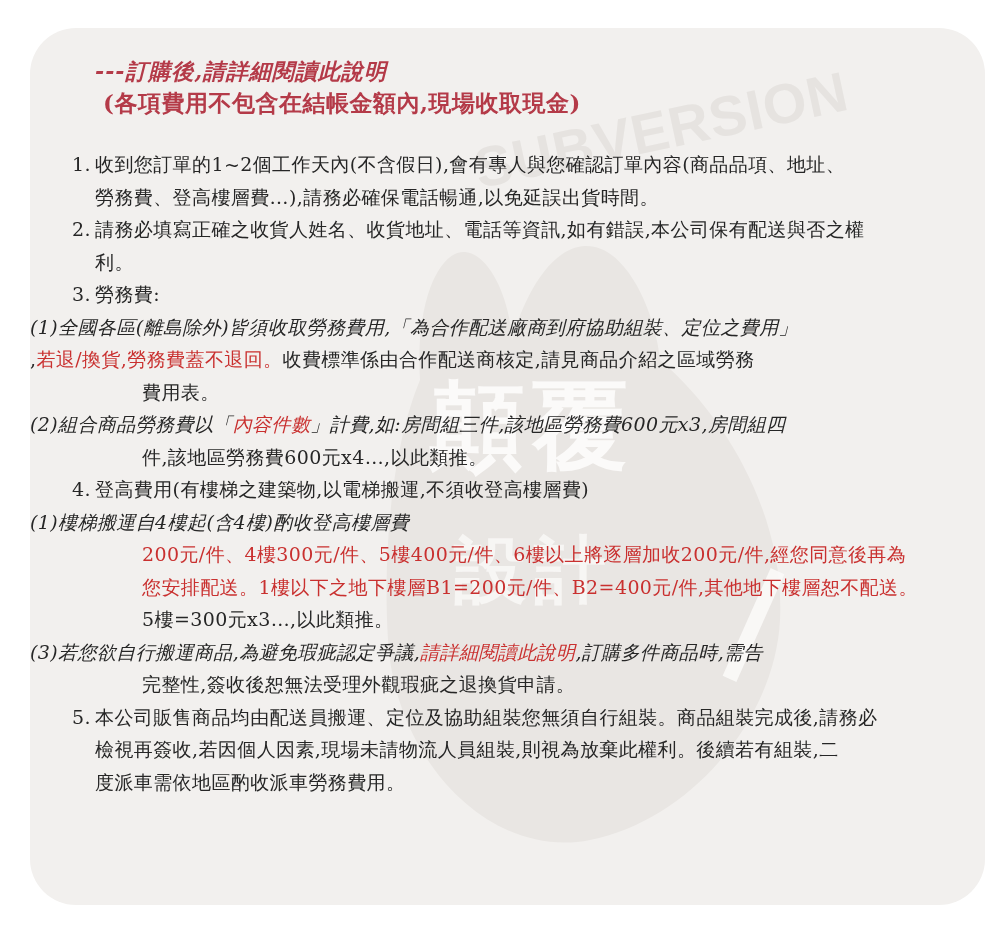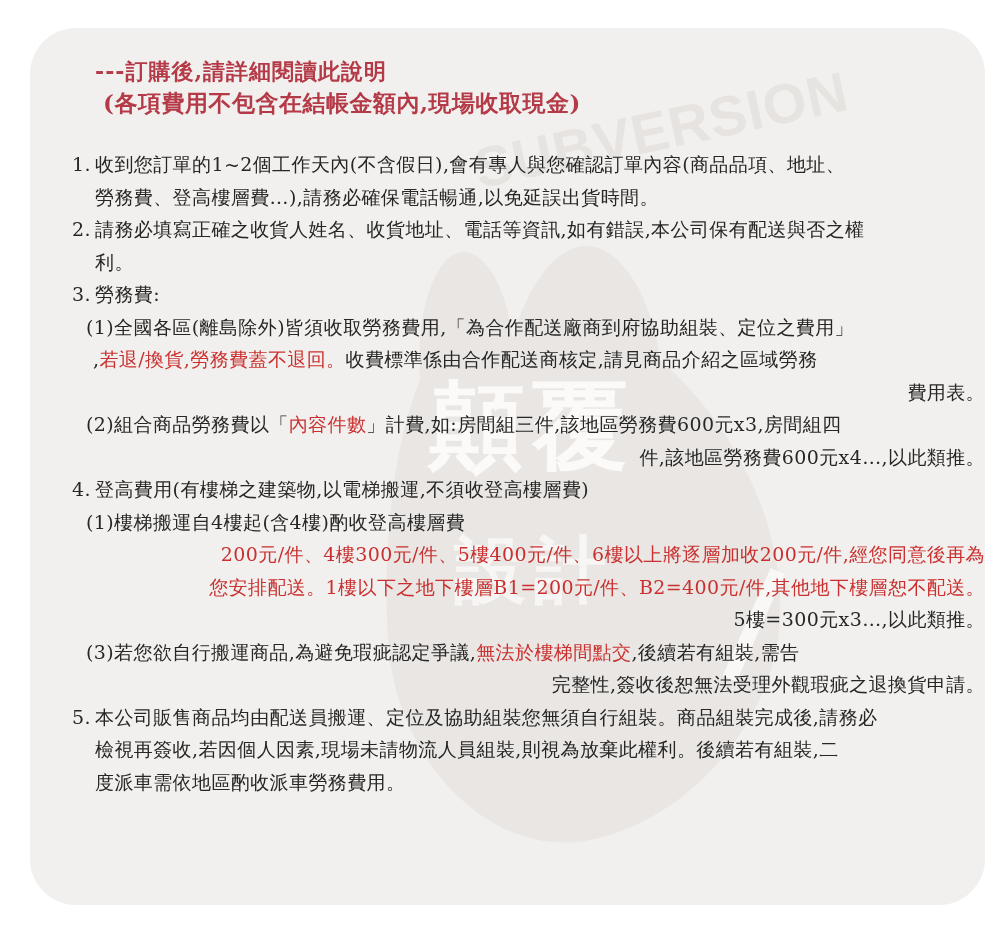--- a/index.html
+++ b/index.html
@@ -38,33 +38,33 @@
     color:rgba(251,250,249,0.78);white-space:nowrap;
   }
   .wm-slash{
     position:absolute;left:716px;top:538px;width:15px;height:118px;
     background:rgba(251,250,249,0.85);transform:rotate(24deg);
   }
 
   
   .content{position:absolute;inset:0;z-index:1;padding-top:28px;}
   .doc-header{margin-left:65px;color:var(--hred);font-weight:bold;}
-  .doc-header .h1{font-size:22px;line-height:31px;letter-spacing:1px;}
+  .doc-header .h1{font-size:22px;line-height:31px;letter-spacing:1px;font-style:italic;}
   .doc-header .h2{font-size:23px;line-height:32px;letter-spacing:0.5px;margin-left:8px;}
 
   .lines{margin-top:29px;}
   .line{
     position:relative;font-size:19px;line-height:32.5px;height:32.5px;
     letter-spacing:0.4px;white-space:nowrap;color:var(--ink);
   }
   .marker{position:absolute;left:42px;}
   .lv-num,.lv-cont{padding-left:65px;}
-  .lv-p{padding-left:56px;}
-  .lv-a{padding-left:63px;}
-  .lv-b{padding-left:44px;text-align:right;}
+  .lv-p{font-style:italic;}
+  .lv-a{}
+  .lv-b{padding-left:112px;}
   .seg-k{color:var(--ink);}
   .seg-r{color:var(--red);}
 </style>
 </head>
 <body>
 
 <div class="card">
 
   <div class="wm-layer">
     <div class="wm-diagonal">SUBVERSION</div>
@@ -98,21 +98,21 @@
         <div class="line lv-p"><span class="seg-k">(1)全國各區(離島除外)皆須收取勞務費用,「為合作配送廠商到府協助組裝、定位之費用」</span></div>
         <div class="line lv-a"><span class="seg-k">,</span><span class="seg-r">若退/換貨,勞務費蓋不退回。</span><span class="seg-k">收費標準係由合作配送商核定,請見商品介紹之區域勞務</span></div>
         <div class="line lv-b"><span class="seg-k">費用表。</span></div>
         <div class="line lv-p"><span class="seg-k">(2)組合商品勞務費以「</span><span class="seg-r">內容件數</span><span class="seg-k">」計費,如:房間組三件,該地區勞務費600元x3,房間組四</span></div>
         <div class="line lv-b"><span class="seg-k">件,該地區勞務費600元x4…,以此類推。</span></div>
         <div class="line lv-num"><span class="marker seg-k">4.</span><span class="seg-k">登高費用(有樓梯之建築物,以電梯搬運,不須收登高樓層費)</span></div>
         <div class="line lv-p"><span class="seg-k">(1)樓梯搬運自4樓起(含4樓)酌收登高樓層費</span></div>
         <div class="line lv-b"><span class="seg-r">200元/件、4樓300元/件、5樓400元/件、6樓以上將逐層加收200元/件,經您同意後再為</span></div>
         <div class="line lv-b"><span class="seg-r">您安排配送。1樓以下之地下樓層B1=200元/件、B2=400元/件,其他地下樓層恕不配送。</span></div>
         <div class="line lv-b"><span class="seg-k">5樓=300元x3…,以此類推。</span></div>
-        <div class="line lv-p"><span class="seg-k">(3)若您欲自行搬運商品,為避免瑕疵認定爭議,</span><span class="seg-r">無法於樓梯間點交</span><span class="seg-k">,後續若有組裝,需告</span></div>
+        <div class="line lv-p"><span class="seg-k">(3)若您欲自行搬運商品,為避免瑕疵認定爭議,</span><span class="seg-r">請詳細閱讀此說明</span><span class="seg-k">,訂購多件商品時,需告</span></div>
         <div class="line lv-b"><span class="seg-k">完整性,簽收後恕無法受理外觀瑕疵之退換貨申請。</span></div>
         <div class="line lv-num"><span class="marker seg-k">5.</span><span class="seg-k">本公司販售商品均由配送員搬運、定位及協助組裝您無須自行組裝。商品組裝完成後,請務必</span></div>
         <div class="line lv-cont"><span class="seg-k">檢視再簽收,若因個人因素,現場未請物流人員組裝,則視為放棄此權利。後續若有組裝,二</span></div>
         <div class="line lv-cont"><span class="seg-k">度派車需依地區酌收派車勞務費用。</span></div>
       </div>
   </div>
 
 </div>
 
 </body></html>

